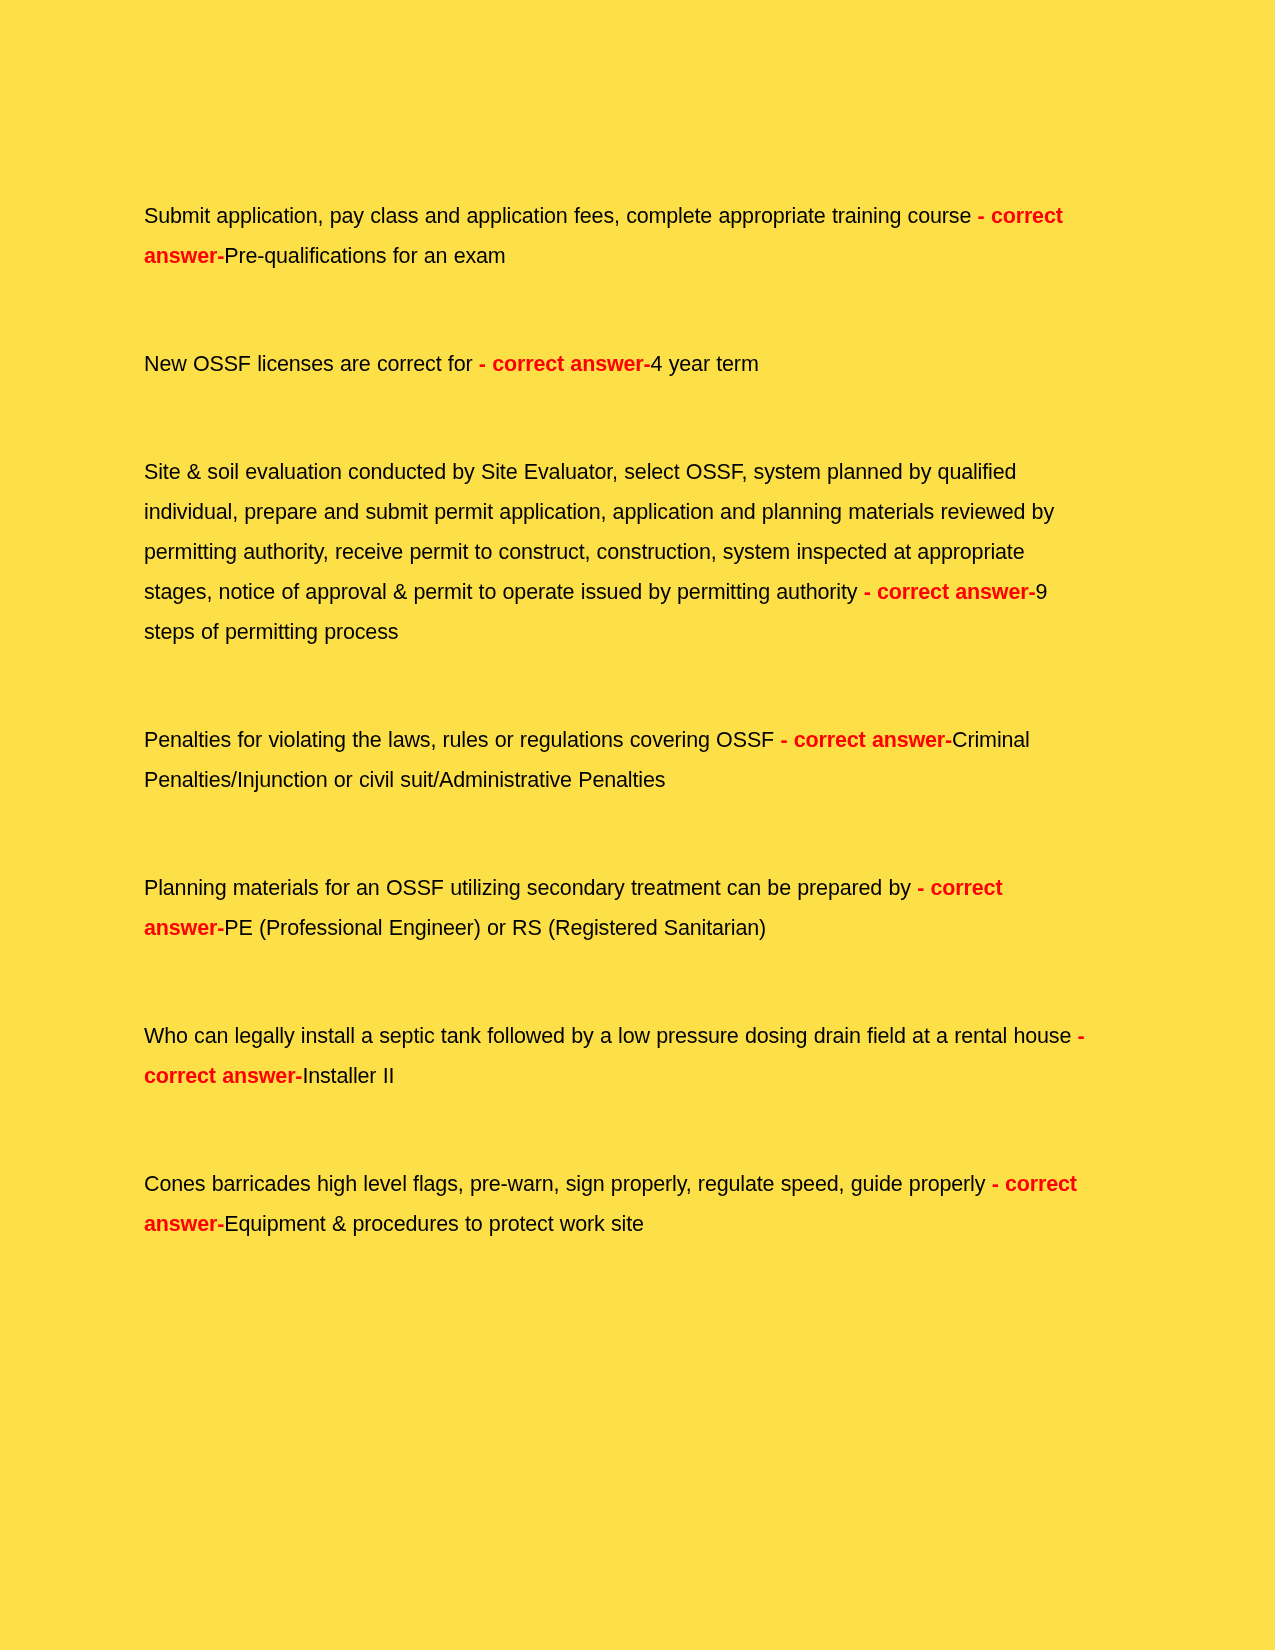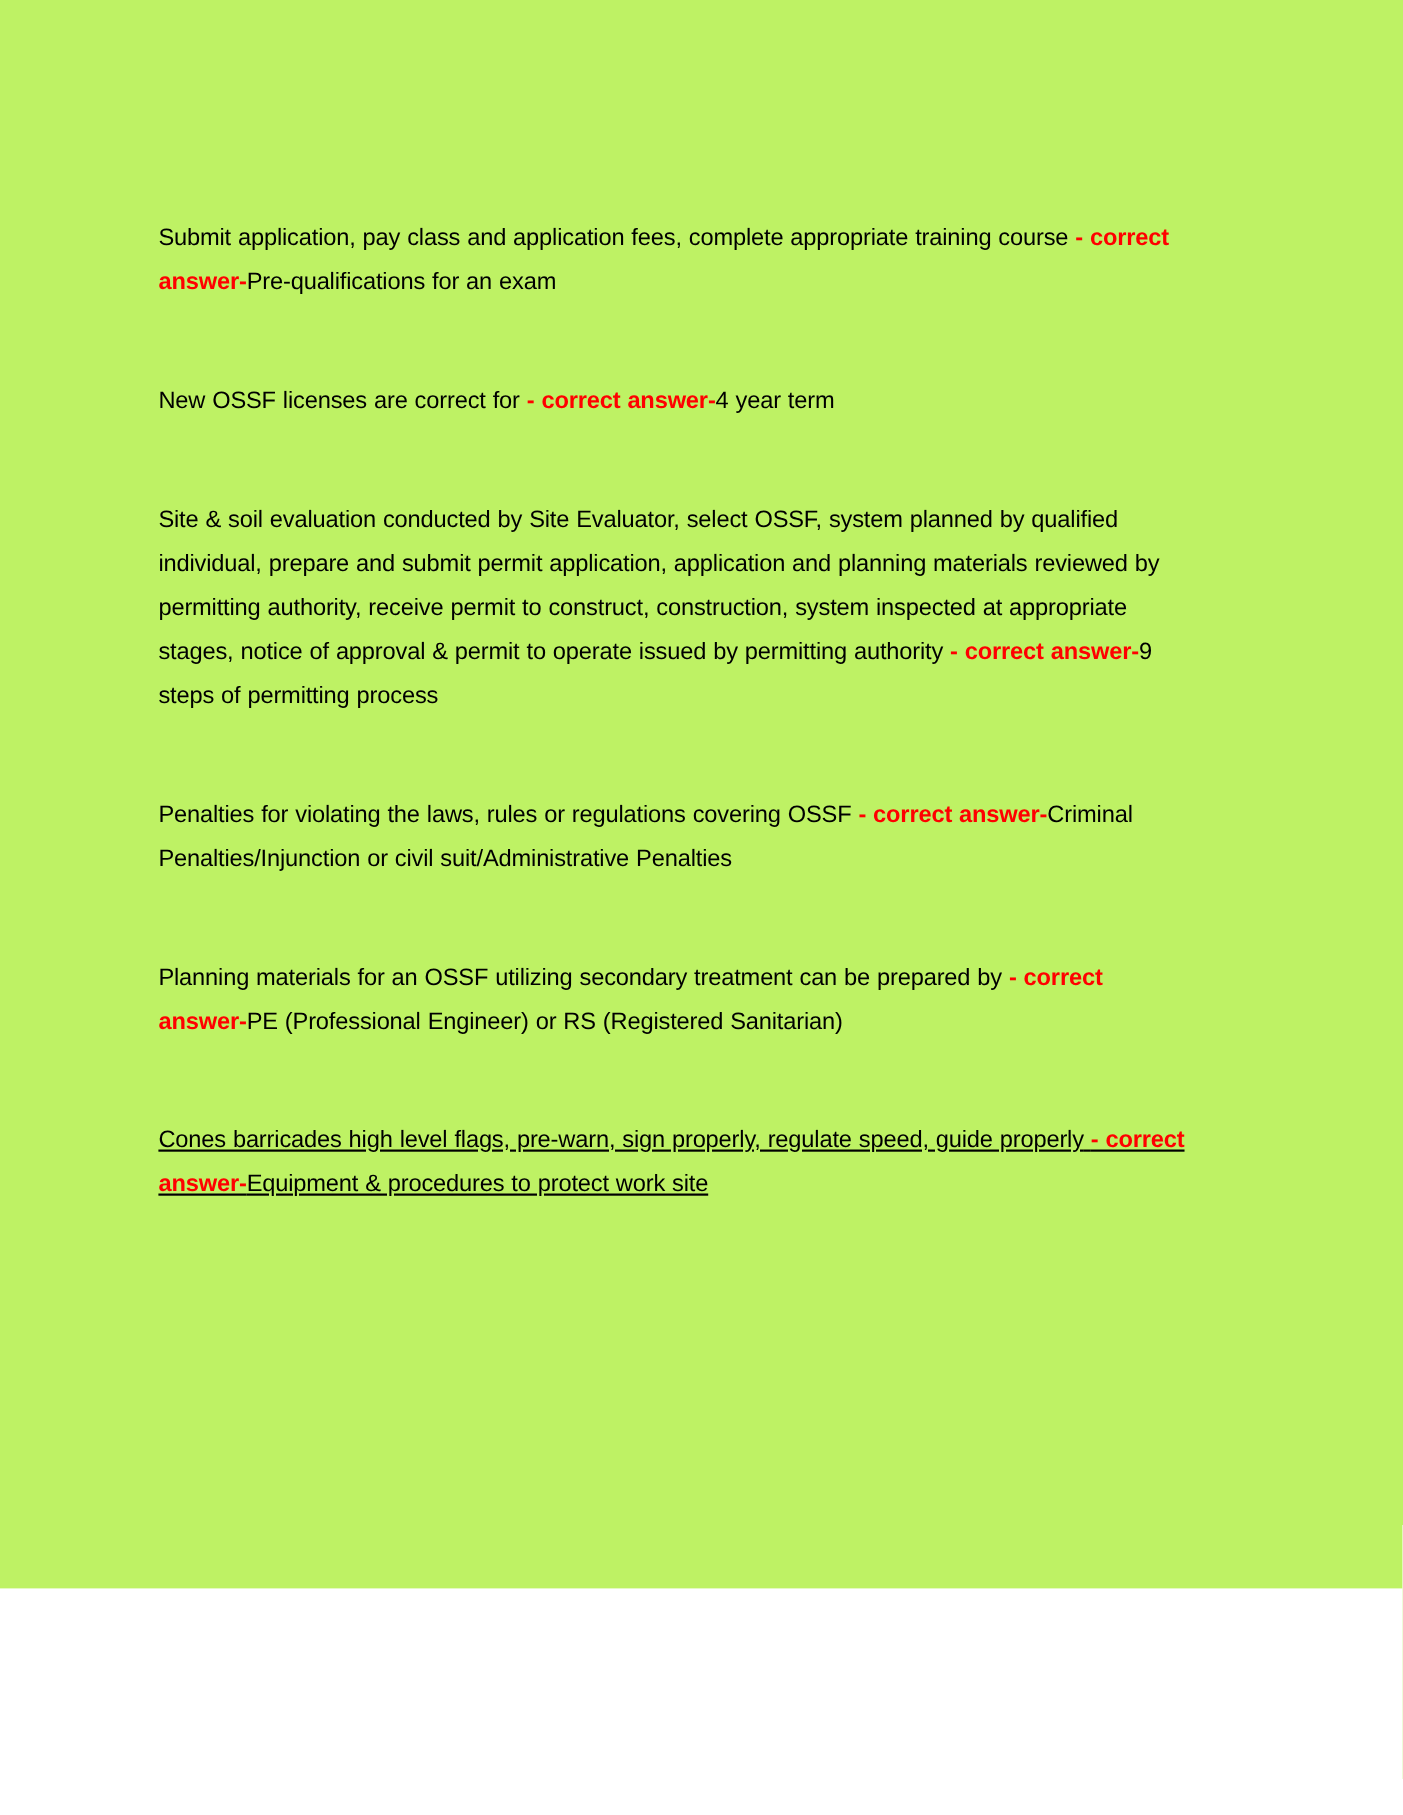--- a/index.html
+++ b/index.html
@@ -10,49 +10,49 @@
   body {
     width: 1275px;
     height: 1650px;
     font-family: "Liberation Sans", sans-serif;
     color: #000000;
     overflow: hidden;
   }
   .page {
     box-sizing: border-box;
     width: 1275px;
-    height: 1444px;
+    height: 1650px;
     padding: 196px 140px 60px 144px;
-    background: #bef264;
+    background: #fde047;
   }
   .qa-list {
     width: 942px;
   }
   p.qa {
     margin: 0 0 68px 0;
     font-size: 21.5px;
     line-height: 40px;
     letter-spacing: -0.15px;
     word-spacing: 0.5px;
     color: #000000;
   }
   p.qa:last-child {
     margin-bottom: 14px;
-    text-decoration: underline;
   }
   .marker {
     color: var(--accent, #ff0000);
     font-weight: bold;
   }
 </style>
 </head>
 <body style="background: rgb(255, 255, 255); color: rgb(0, 0, 0);">
 
 <main class="page">
   <div class="qa-list" id="qa-list">
       <p class="qa"><span>Submit application, pay class and application fees, complete appropriate training course</span> <span class="marker">- correct answer-</span><span>Pre-qualifications for an exam</span></p>
       <p class="qa"><span>New OSSF licenses are correct for</span> <span class="marker">- correct answer-</span><span>4 year term</span></p>
       <p class="qa"><span>Site &amp; soil evaluation conducted by Site Evaluator, select OSSF, system planned by qualified individual, prepare and submit permit application, application and planning materials reviewed by permitting authority, receive permit to construct, construction, system inspected at appropriate stages, notice of approval &amp; permit to operate issued by permitting authority</span> <span class="marker">- correct answer-</span><span>9 steps of permitting process</span></p>
       <p class="qa"><span>Penalties for violating the laws, rules or regulations covering OSSF</span> <span class="marker">- correct answer-</span><span>Criminal Penalties/Injunction or civil suit/Administrative Penalties</span></p>
       <p class="qa"><span>Planning materials for an OSSF utilizing secondary treatment can be prepared by</span> <span class="marker">- correct answer-</span><span>PE (Professional Engineer) or RS (Registered Sanitarian)</span></p>
+      <p class="qa"><span>Who can legally install a septic tank followed by a low pressure dosing drain field at a rental house</span> <span class="marker">- correct answer-</span><span>Installer II</span></p>
       <p class="qa"><span>Cones barricades high level flags, pre-warn, sign properly, regulate speed, guide properly</span> <span class="marker">- correct answer-</span><span>Equipment &amp; procedures to protect work site</span></p>
     </div>
 </main>
 
 </body></html>

